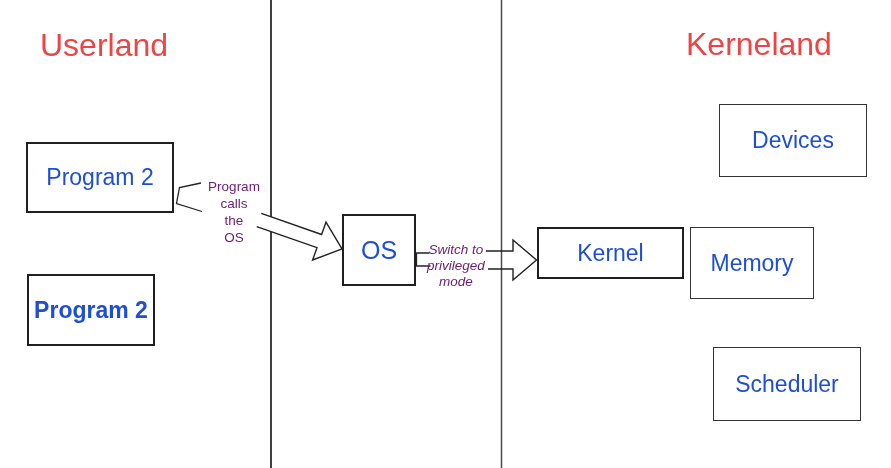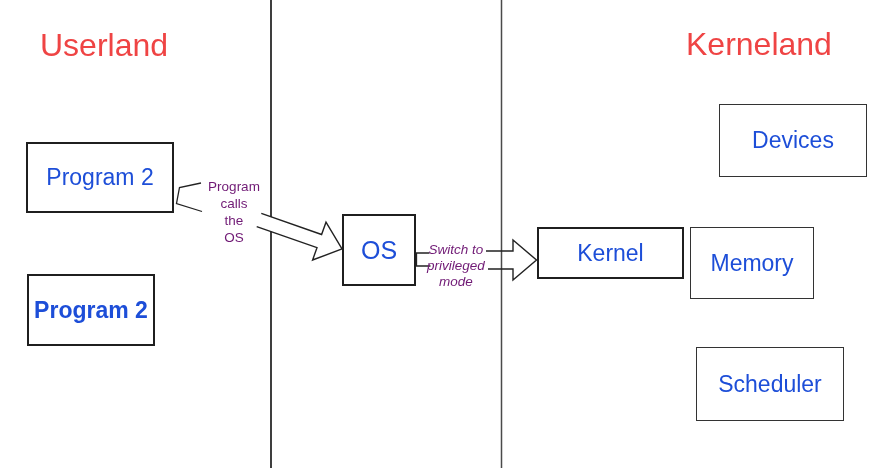--- a/index.html
+++ b/index.html
@@ -59,21 +59,21 @@
 
   #userland-title  { left: 40px;  top: 27px; }
   #kerneland-title { left: 686px; top: 26px; }
 
   #program1-box  { left: 26px;  top: 142px; width: 148px; height: 71px; }
   #program2-box  { left: 27px;  top: 274px; width: 128px; height: 72px; font-weight: bold; }
   #os-box        { left: 342px; top: 214px; width: 74px;  height: 72px; }
   #kernel-box    { left: 537px; top: 227px; width: 147px; height: 52px; }
   #devices-box   { left: 719px; top: 104px; width: 148px; height: 73px; }
   #memory-box    { left: 690px; top: 227px; width: 124px; height: 72px; }
-  #scheduler-box { left: 696px; top: 347px; width: 148px; height: 74px; }
+  #scheduler-box { left: 713px; top: 347px; width: 148px; height: 74px; }
 </style>
 </head>
 <body>
 
 <div id="canvas">
 
   <svg id="shapes" viewBox="0 0 891 468" xmlns="http://www.w3.org/2000/svg">
 
     <line x1="271" y1="0" x2="271" y2="468" stroke="#2a2a2a" stroke-width="1.8"></line>
     <line x1="501.5" y1="0" x2="501.5" y2="468" stroke="#4a4a4a" stroke-width="1.5"></line>

